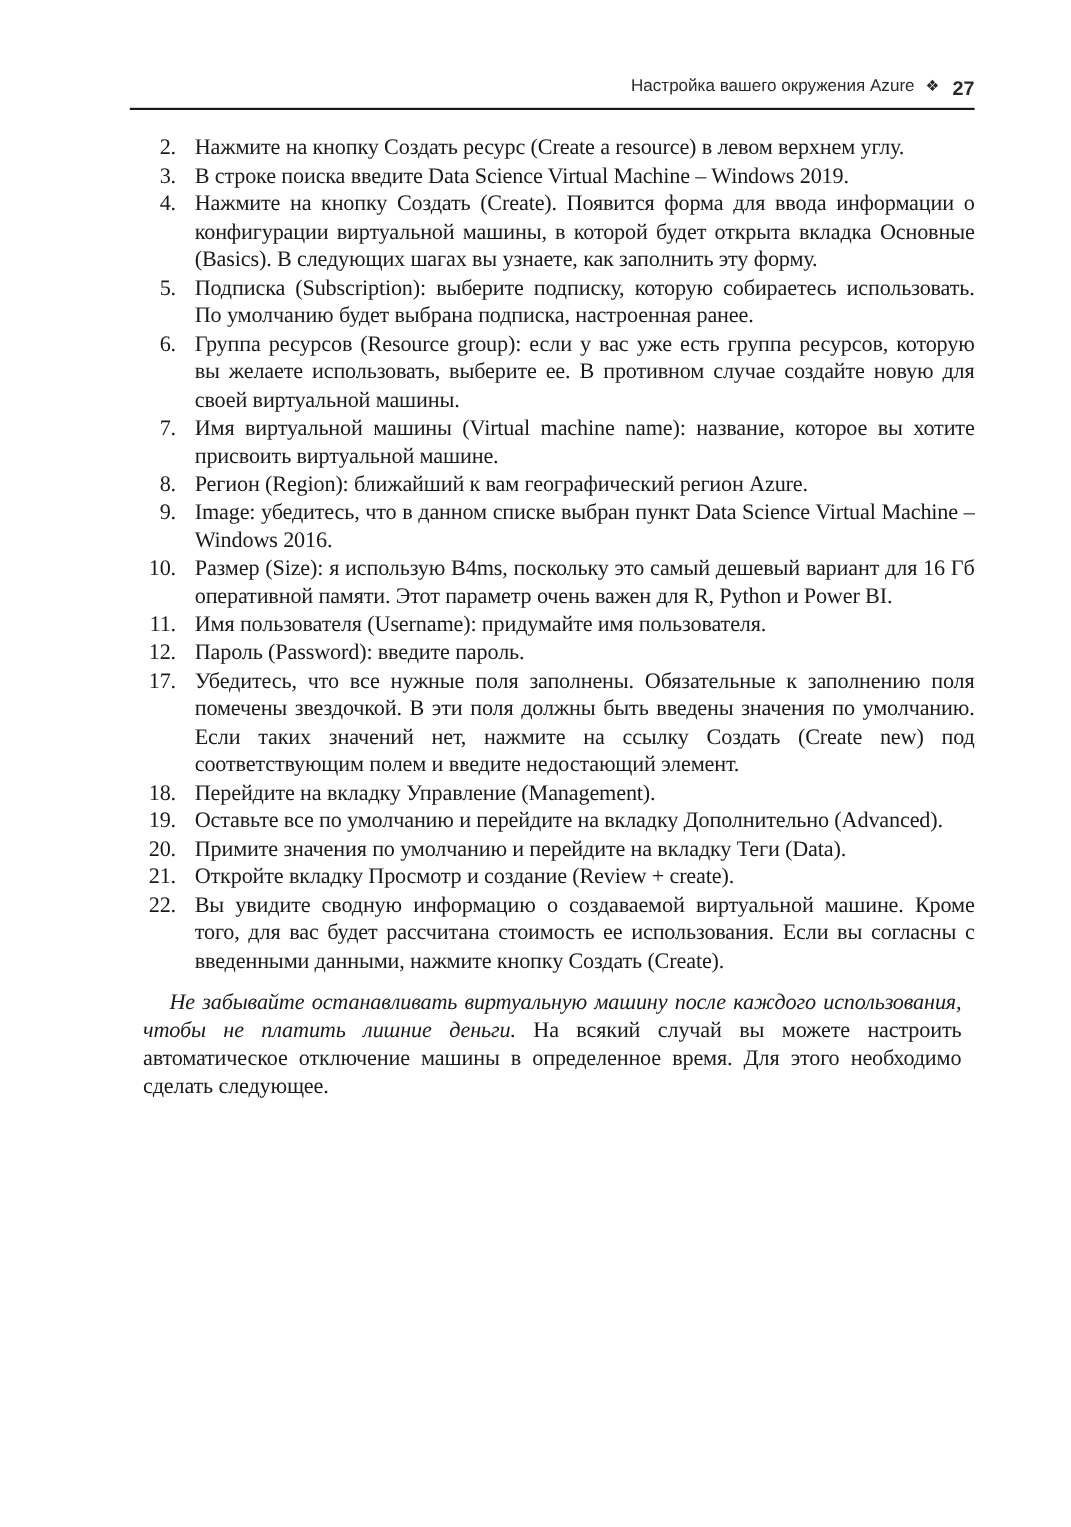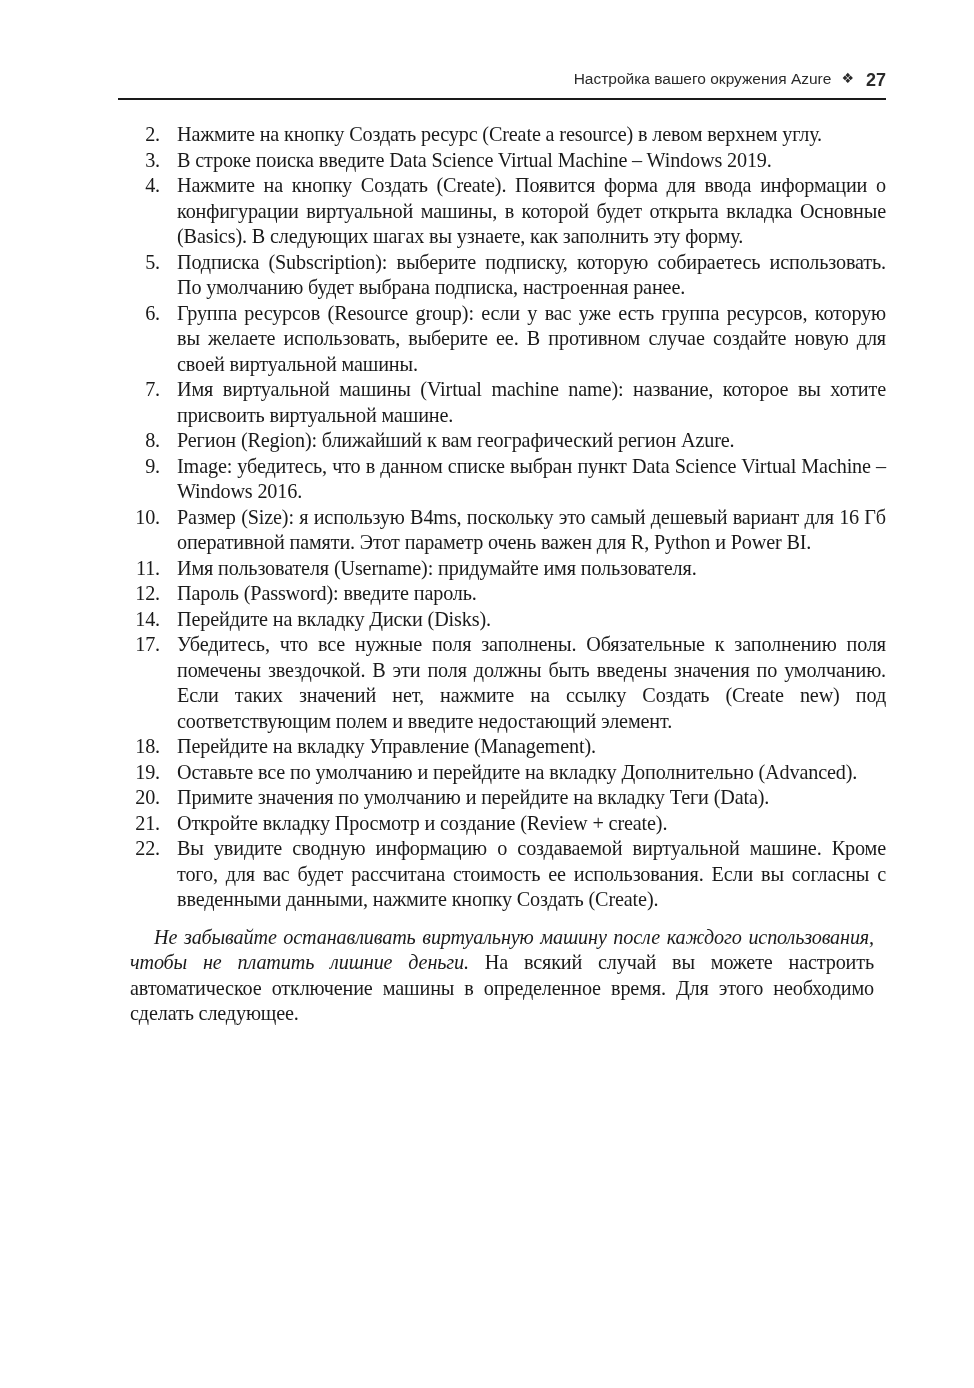--- a/index.html
+++ b/index.html
@@ -40,21 +40,20 @@
       <li><span class="num">3.</span><span>В строке поиска введите </span><b>Data Science Virtual Machine – Windows 2019</b><span>.</span></li>
       <li><span class="num">4.</span><span>Нажмите на кнопку </span><b>Создать</b><span> (Create). Появится форма для ввода ин­формации о конфигурации виртуальной машины, в которой будет от­крыта вкладка </span><b>Основные</b><span> (Basics). В следующих шагах вы узнаете, как заполнить эту форму.</span></li>
       <li><span class="num">5.</span><b>Подписка</b><span> (Subscription): выберите подписку, которую собираетесь ис­пользовать. По умолчанию будет выбрана подписка, настроенная ранее.</span></li>
       <li><span class="num">6.</span><b>Группа ресурсов</b><span> (Resource group): если у вас уже есть группа ресурсов, которую вы желаете использовать, выберите ее. В противном случае создайте новую для своей виртуальной машины.</span></li>
       <li><span class="num">7.</span><b>Имя виртуальной машины</b><span> (Virtual machine name): название, которое вы хотите присвоить виртуальной машине.</span></li>
       <li><span class="num">8.</span><b>Регион</b><span> (Region): ближайший к вам географический регион Azure.</span></li>
       <li><span class="num">9.</span><b>Image</b><span>: убедитесь, что в данном списке выбран пункт </span><b>Data Science Virtual Machine – Windows 2016</b><span>.</span></li>
       <li><span class="num">10.</span><b>Размер</b><span> (Size): я использую B4ms, поскольку это самый дешевый вари­ант для 16 Гб оперативной памяти. Этот параметр очень важен для R, Python и Power BI.</span></li>
       <li><span class="num">11.</span><b>Имя пользователя</b><span> (Username): придумайте имя пользователя.</span></li>
       <li><span class="num">12.</span><b>Пароль</b><span> (Password): введите пароль.</span></li>
-      <li><span class="num">14.</span><span>Перейдите на вкладку </span><b>Диски</b><span> (Disks).</span></li>
       <li><span class="num">17.</span><span>Убедитесь, что все нужные поля заполнены. Обязательные к запол­нению поля помечены звездочкой. В эти поля должны быть введены значения по умолчанию. Если таких значений нет, нажмите на ссылку </span><b>Создать</b><span> (Create new) под соответствующим полем и введите недостаю­щий элемент.</span></li>
       <li><span class="num">18.</span><span>Перейдите на вкладку </span><b>Управление</b><span> (Management).</span></li>
       <li><span class="num">19.</span><span>Оставьте все по умолчанию и перейдите на вкладку </span><b>Дополнительно</b><span> (Advanced).</span></li>
       <li><span class="num">20.</span><span>Примите значения по умолчанию и перейдите на вкладку </span><b>Теги</b><span> (Data).</span></li>
       <li><span class="num">21.</span><span>Откройте вкладку </span><b>Просмотр и создание</b><span> (Review + create).</span></li>
       <li><span class="num">22.</span><span>Вы увидите сводную информацию о создаваемой виртуальной маши­не. Кроме того, для вас будет рассчитана стоимость ее использования. Если вы согласны с введенными данными, нажмите кнопку </span><b>Создать</b><span> (Create).</span></li>
     </ol>
   <p class="note"><i>Не забывайте останавливать виртуальную машину после каждого исполь­зования, чтобы не платить лишние деньги.</i><span> На всякий случай вы можете на­строить автоматическое отключение машины в определенное время. Для этого необходимо сделать следующее.</span></p>
 </div>
 

